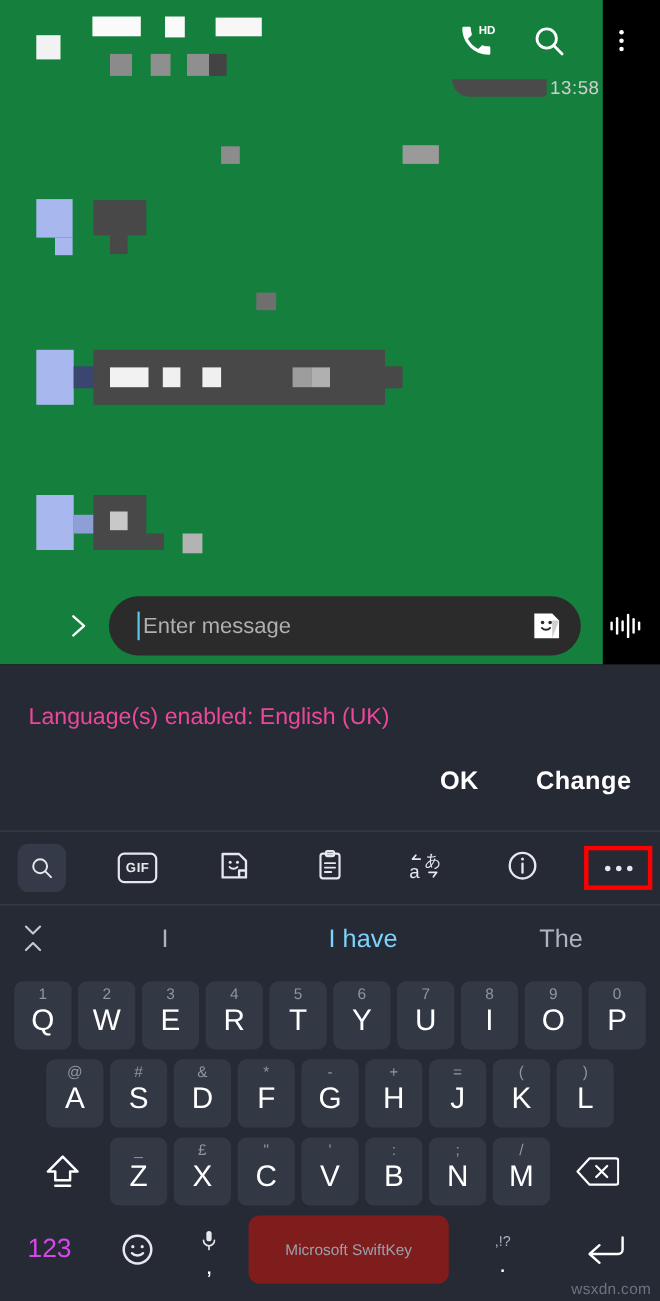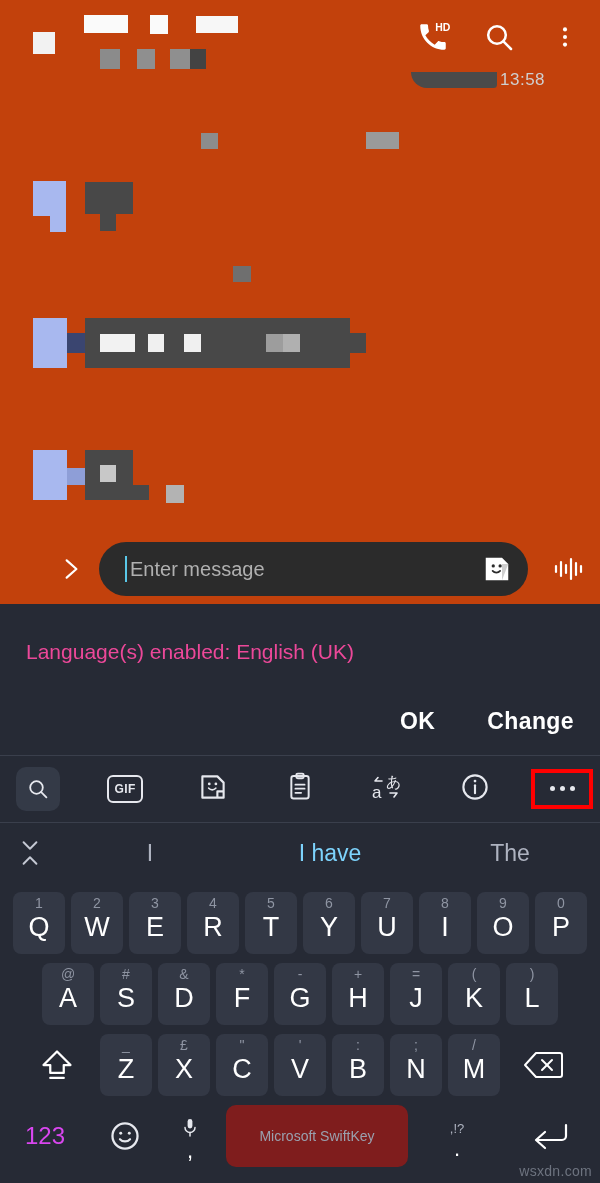--- a/index.html
+++ b/index.html
@@ -6,22 +6,22 @@
   html, body {
     width: 600px; height: 1183px;
     background: #000;
     font-family: "Liberation Sans", sans-serif;
     overflow: hidden;
   }
   .phone { position: relative; width: 600px; height: 1183px; background: #000; }
 
   
   .chat-area {
-    position: absolute; left: 0; top: 0; width: 600px; height: 604px;
-    background: #c2410c;
+    position: absolute; left: 0; top: 0; width: 548px; height: 604px;
+    background: #15803d;
   }
 
   
   .appbar { position: absolute; left: 0; top: 0; width: 600px; height: 78px; }
   .appbar-icons {
     position: absolute; right: 14px; top: 16px;
     display: flex; align-items: center; gap: 24px;
   }
   .ic { width: 42px; height: 42px; display: flex; align-items: center; justify-content: center; }
   .ic svg { display: block; }
@@ -71,29 +71,29 @@
     background: #262a35;
   }
   .kb-notice {
     position: relative; height: 152px; border-bottom: 1px solid #3a3f4c;
   }
   .kb-notice-text {
     position: absolute; left: 26px; top: 36px;
     color: #ec4899; font-size: 21px;
   }
   .kb-notice-actions {
-    position: absolute; right: 26px; top: 92px; display: flex; gap: 52px; margin-top: 12px;
+    position: absolute; right: 26px; top: 92px; display: flex; gap: 52px;
   }
   .kb-notice-actions span {
     color: #fff; font-size: 23px; font-weight: bold; letter-spacing: .4px;
   }
 
   .kb-toolbar {
     position: relative; height: 67px; border-bottom: 1px solid #3a3f4c;
-    display: flex; align-items: flex-end; gap: 12px;
+    display: flex; align-items: center; gap: 12px;
   }
   .tb-item {
     flex: 1; display: flex; align-items: center; justify-content: center;
     height: 67px; color: #e6e8ee;
   }
   .tb-search-bg {
     width: 44px; height: 44px; border-radius: 10px; background: #343a47;
     display: flex; align-items: center; justify-content: center;
   }
   .tb-more-highlight {

